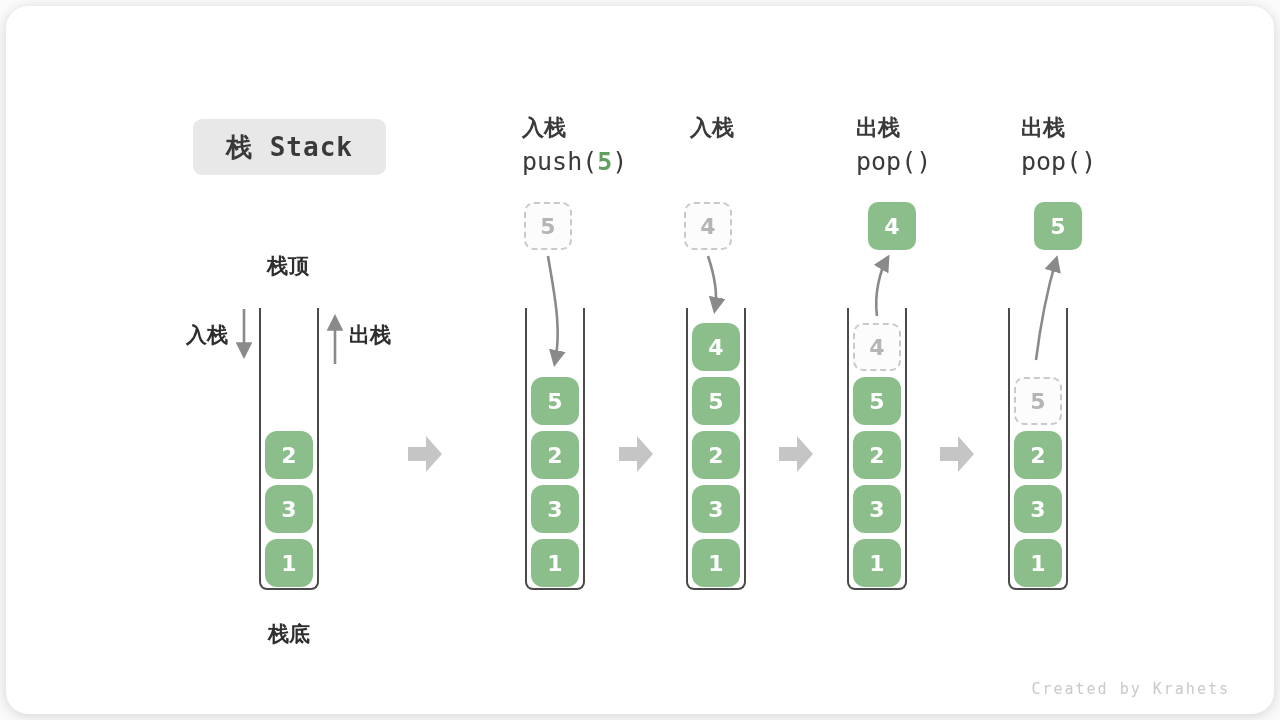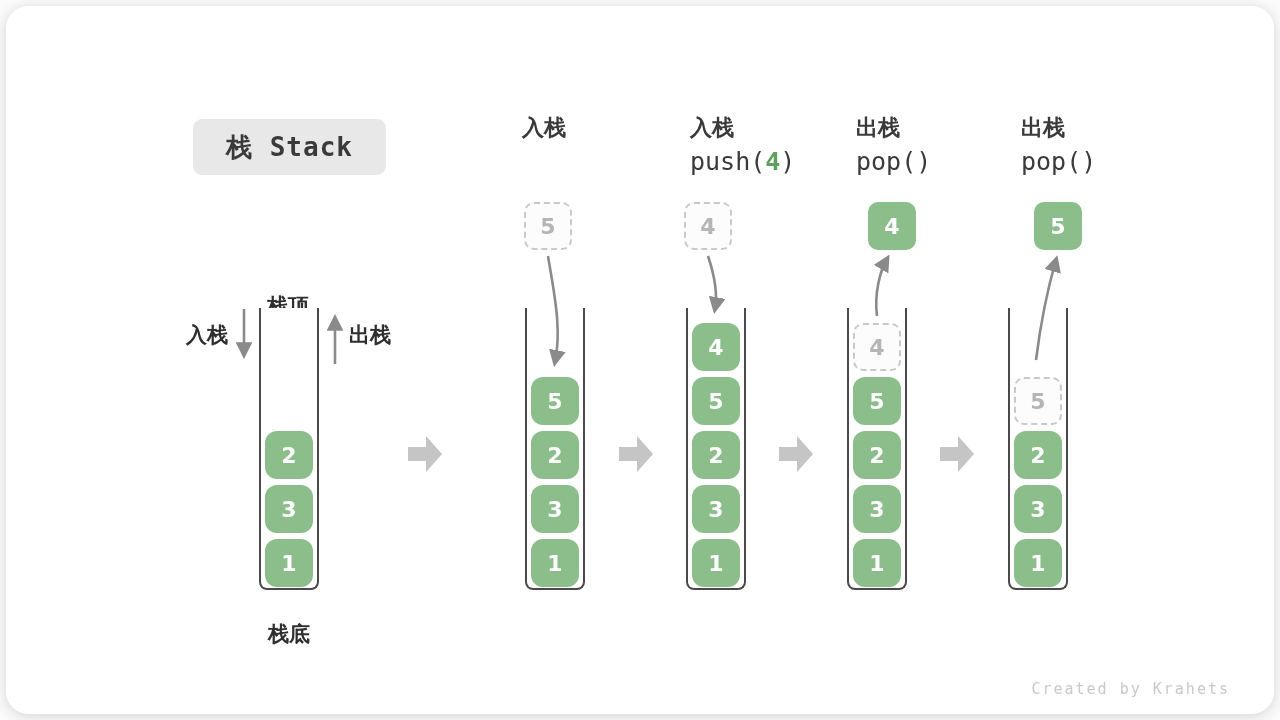--- a/index.html
+++ b/index.html
@@ -55,31 +55,31 @@
   }
 </style>
 </head>
 <body>
 
 <div id="card">
   <div id="diagram">
 
     <div class="title-badge">栈 Stack</div>
 
-    <div class="side-label" style="left:261px;top:246px;margin-top:40px;">栈顶</div>
+    <div class="side-label" style="left:261px;top:246px;">栈顶</div>
     <div class="side-label" style="left:180px;top:315px;">入栈</div>
     <div class="side-label" style="left:343px;top:315px;">出栈</div>
     <div class="side-label" style="left:262px;top:614px;font-family:Liberation Serif, serif;">栈底</div>
 
     <div class="op-label" style="left:516px;">
       <div class="op-line1">入栈</div>
+      <div class="op-line2"><span>push(</span><span class="op-num">5</span><span>)</span></div>
     </div>
     <div class="op-label" style="left:684px;">
       <div class="op-line1">入栈</div>
-      <div class="op-line2"><span>push(</span><span class="op-num">4</span><span>)</span></div>
     </div>
     <div class="op-label" style="left:850px;">
       <div class="op-line1">出栈</div>
       <div class="op-line2"><span>pop()</span><span class="op-num"></span><span></span></div>
     </div>
     <div class="op-label" style="left:1015px;">
       <div class="op-line1">出栈</div>
       <div class="op-line2"><span>pop()</span><span class="op-num"></span><span></span></div>
     </div>
 

